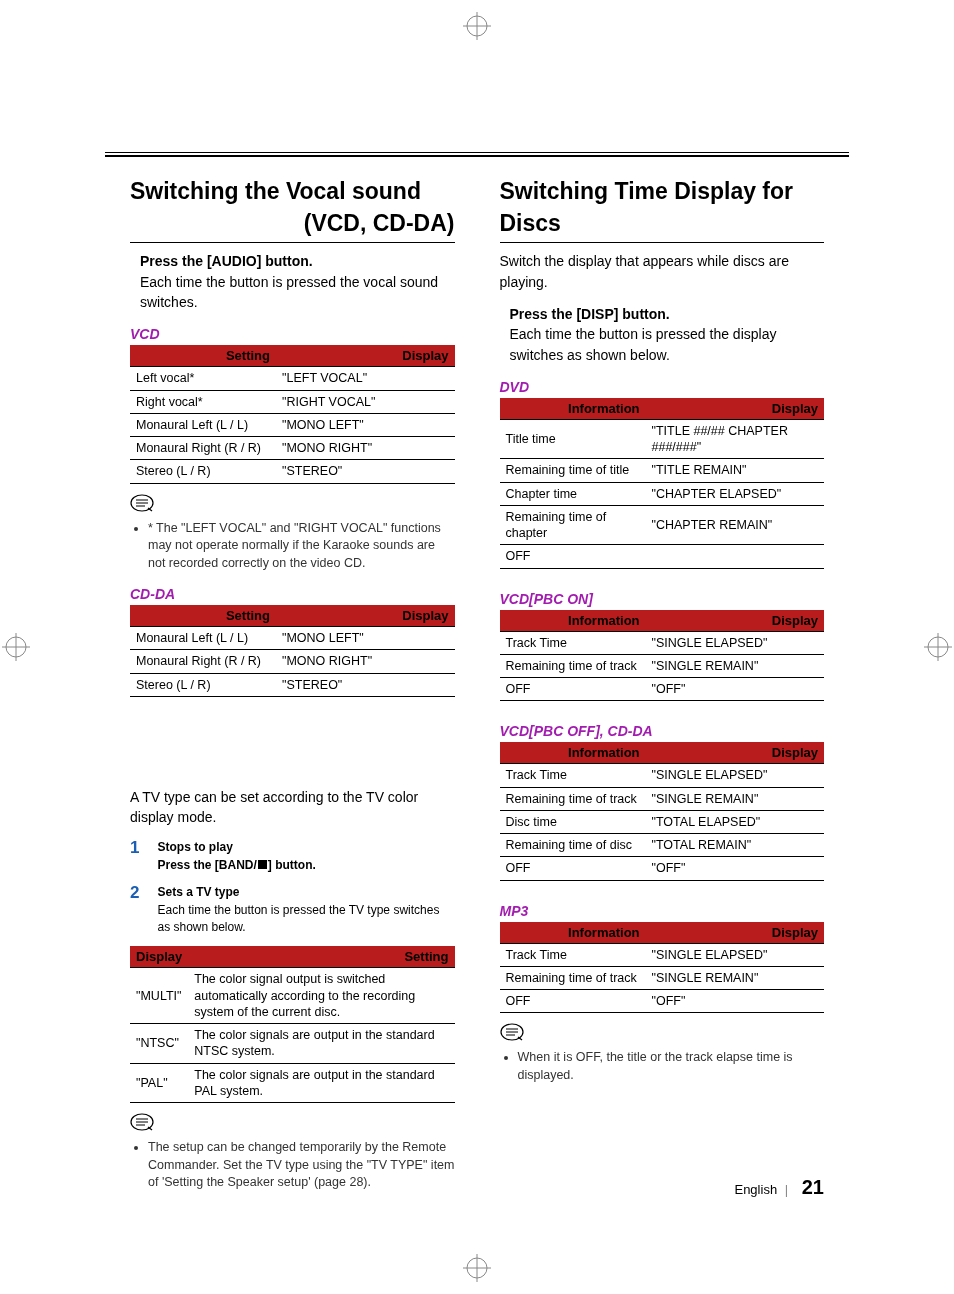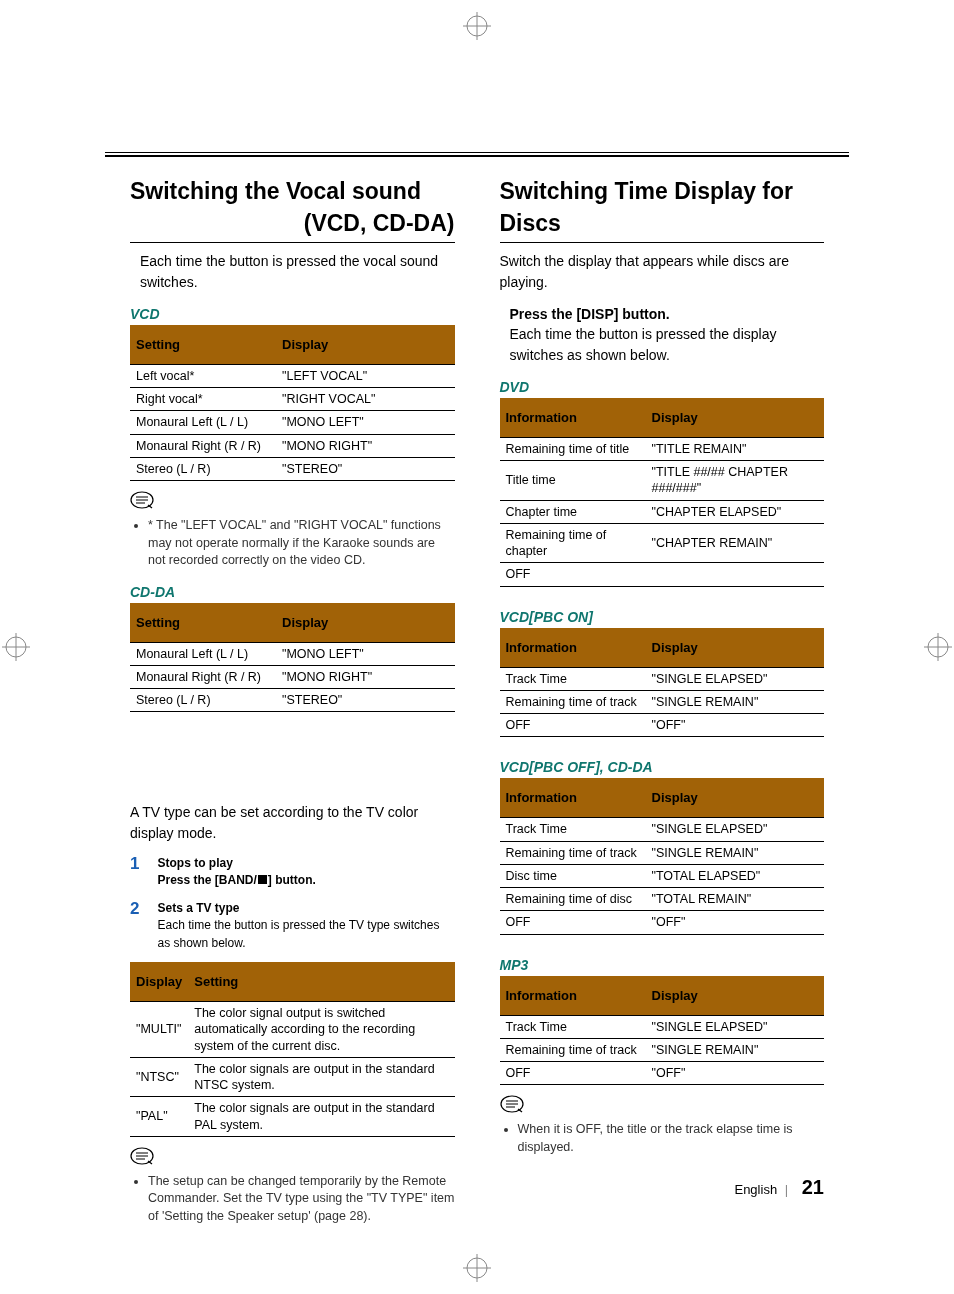--- a/index.html
+++ b/index.html
@@ -62,32 +62,32 @@
   }
   .instruct-block { padding-left: 10px; margin-bottom: 6px; }
   .instruct-block p { font-size: 14px; line-height: 1.45; }
   .bold { font-weight: 700; }
   .subhead {
     font-size: 14px;
     font-weight: 700;
     font-style: italic;
     margin-top: 14px;
     margin-bottom: 3px;
-    color: #0f766e;
+    color: #a21caf;
   }
   table {
     width: 100%;
     border-collapse: collapse;
     font-size: 12.5px;
   }
   th {
-    background: #a16207;
+    background: #b91c1c;
     font-weight: 700;
-    text-align: left;
-    padding: 12px 6px;
+    text-align: right;
+    padding: 3px 6px;
     border-bottom: 1px solid #000;
     font-size: 13px;
   }
   td {
     padding: 3px 6px;
     border-bottom: 1px solid #000;
     vertical-align: middle;
     line-height: 1.3;
     font-stretch: condensed;
   }
@@ -173,20 +173,21 @@
 <div class="content">
 
   <div class="col">
 
     <div class="section-heading">
       <span>Switching the Vocal sound</span>
       <span class="sub-line">(VCD, CD-DA)</span>
     </div>
 
     <div class="instruct-block">
+      <p class="bold">Press the [AUDIO] button.</p>
       <p>Each time the button is pressed the vocal sound switches.</p>
     </div>
 
     <div class="subhead">VCD</div>
     <table>
       <thead>
           <tr>
         <th style="width:45%">Setting</th>
         <th>Display</th>
       </tr>
@@ -323,26 +324,26 @@
     <div class="subhead">DVD</div>
     <table>
       <thead>
           <tr>
         <th style="width:45%">Information</th>
         <th>Display</th>
       </tr>
         </thead>
       <tbody id="dvd-body">
           <tr>
+            <td>Title time</td>
+            <td>"TITLE ##/## CHAPTER ###/###"</td>
+          </tr>
+          <tr>
             <td>Remaining time of title</td>
             <td>"TITLE REMAIN"</td>
-          </tr>
-          <tr>
-            <td>Title time</td>
-            <td>"TITLE ##/## CHAPTER ###/###"</td>
           </tr>
           <tr>
             <td>Chapter time</td>
             <td>"CHAPTER ELAPSED"</td>
           </tr>
           <tr>
             <td>Remaining time of chapter</td>
             <td>"CHAPTER REMAIN"</td>
           </tr>
           <tr>

